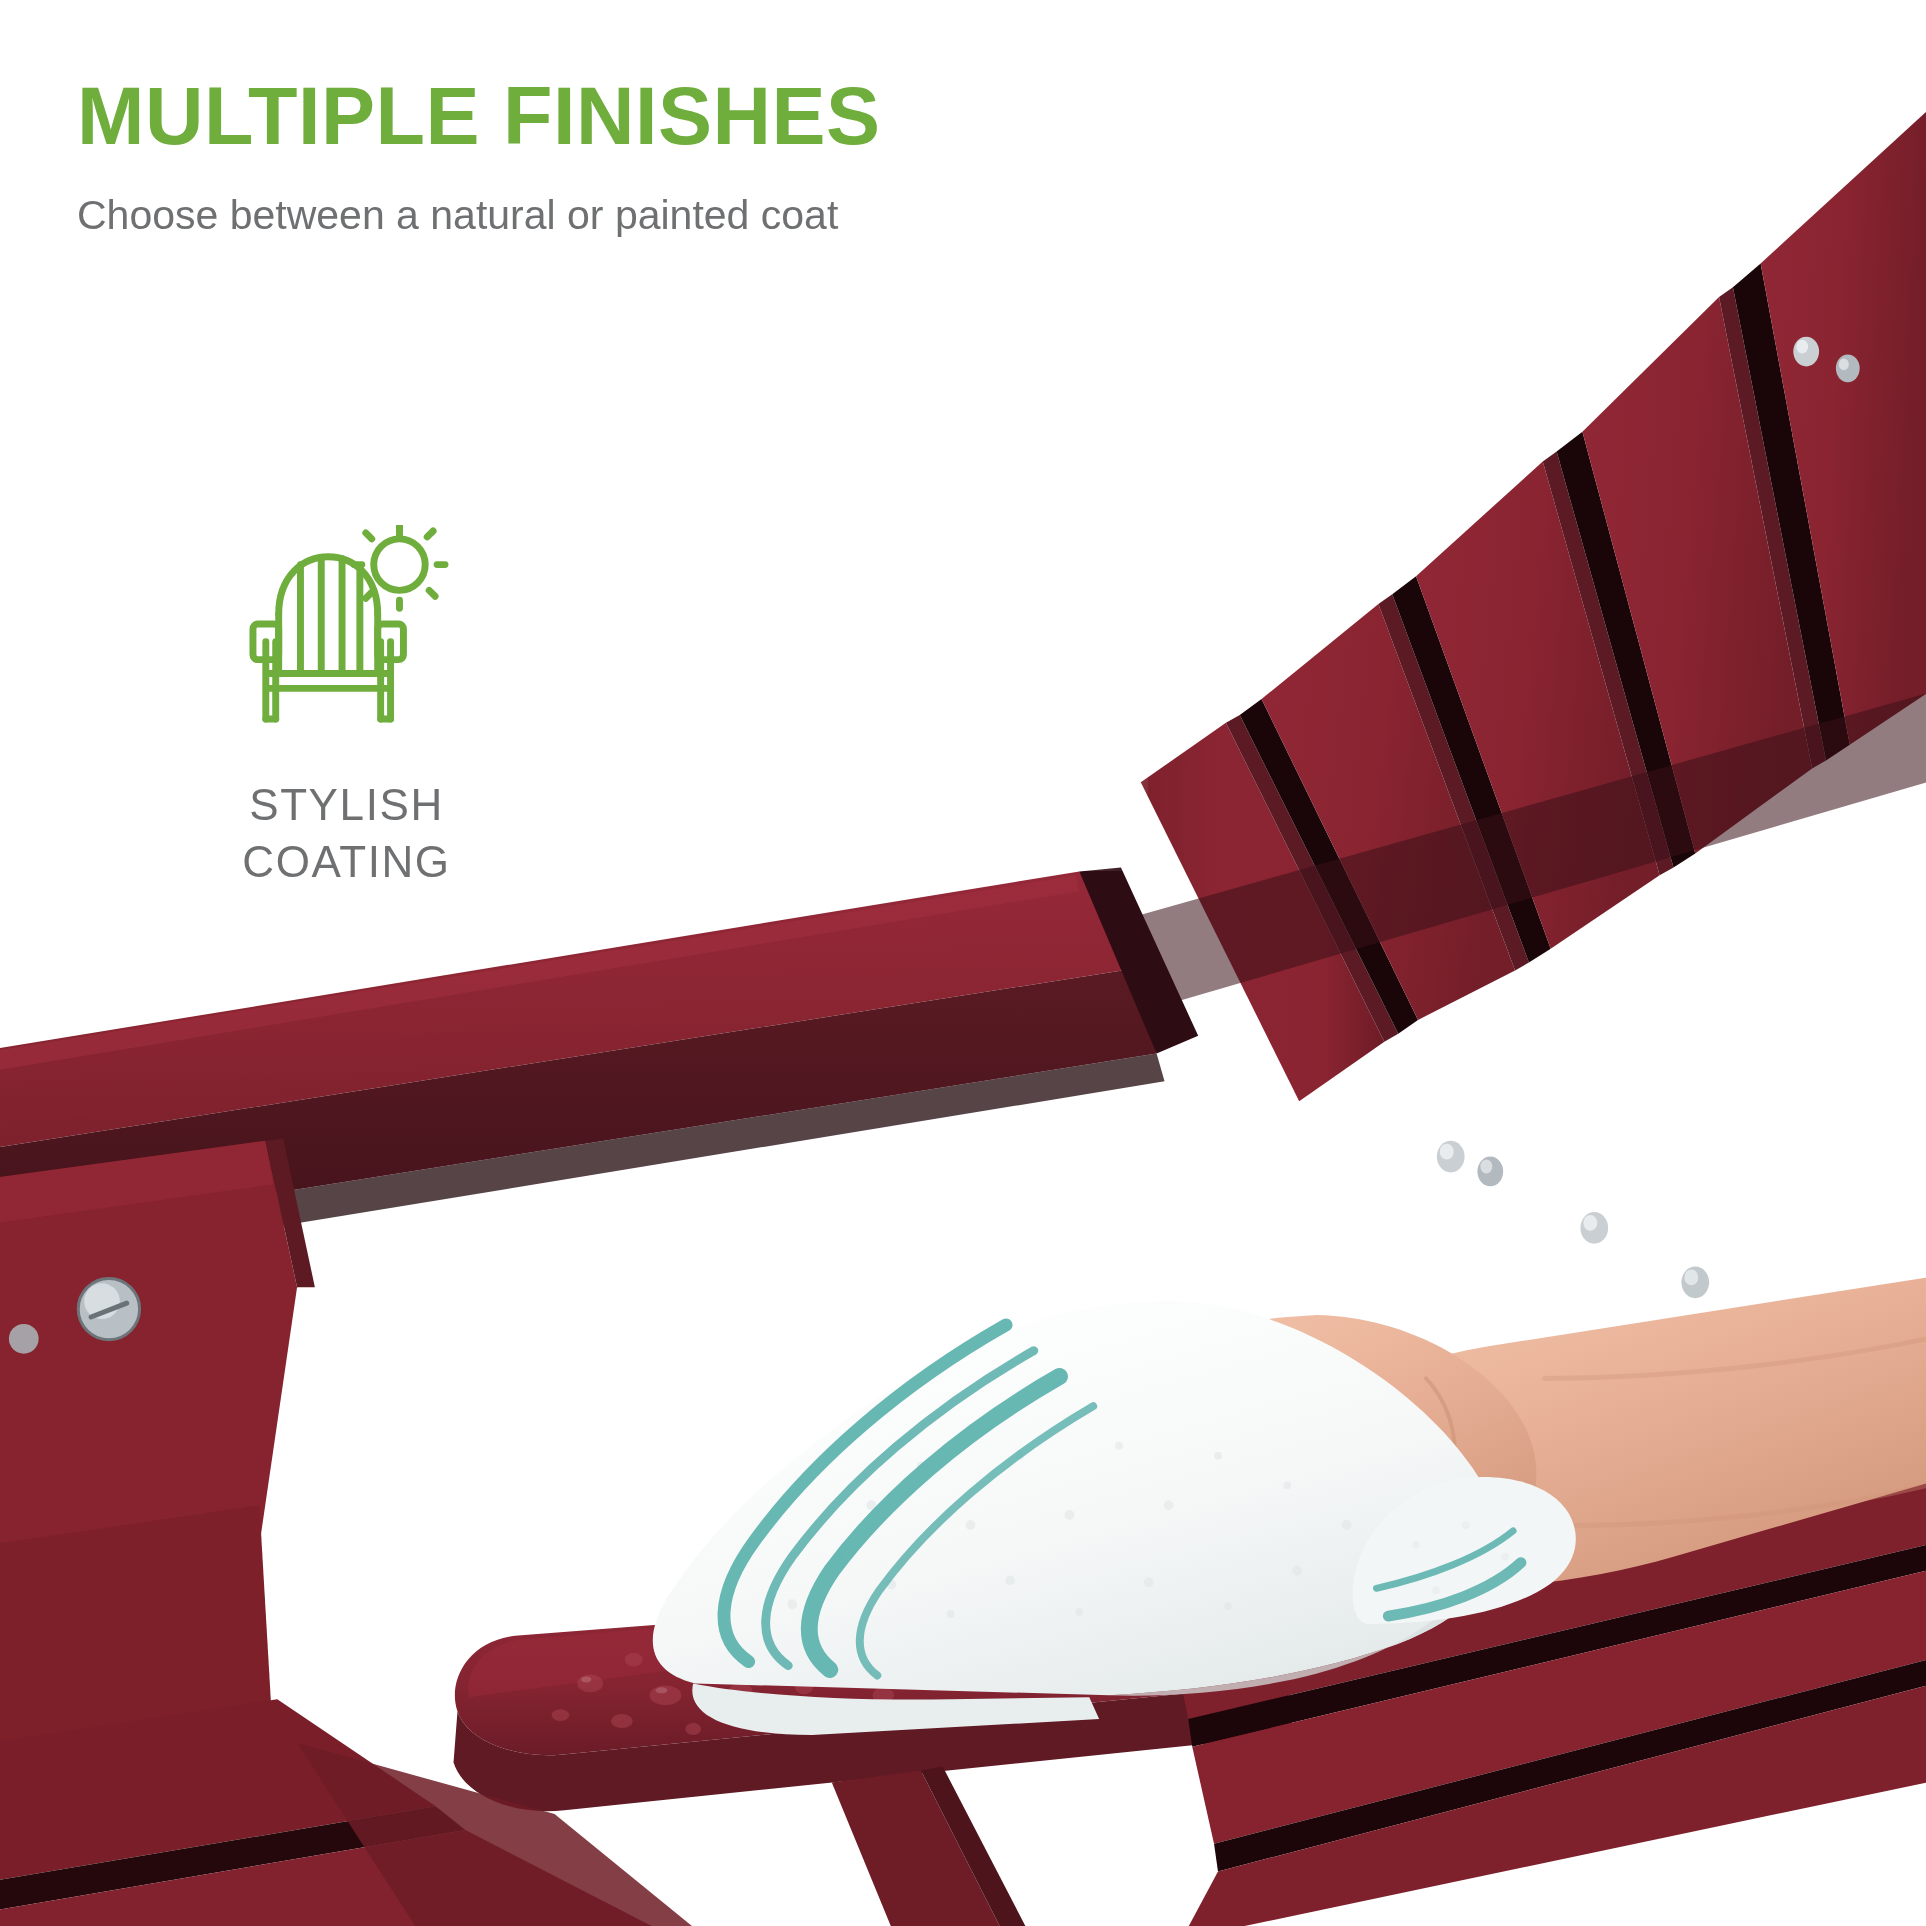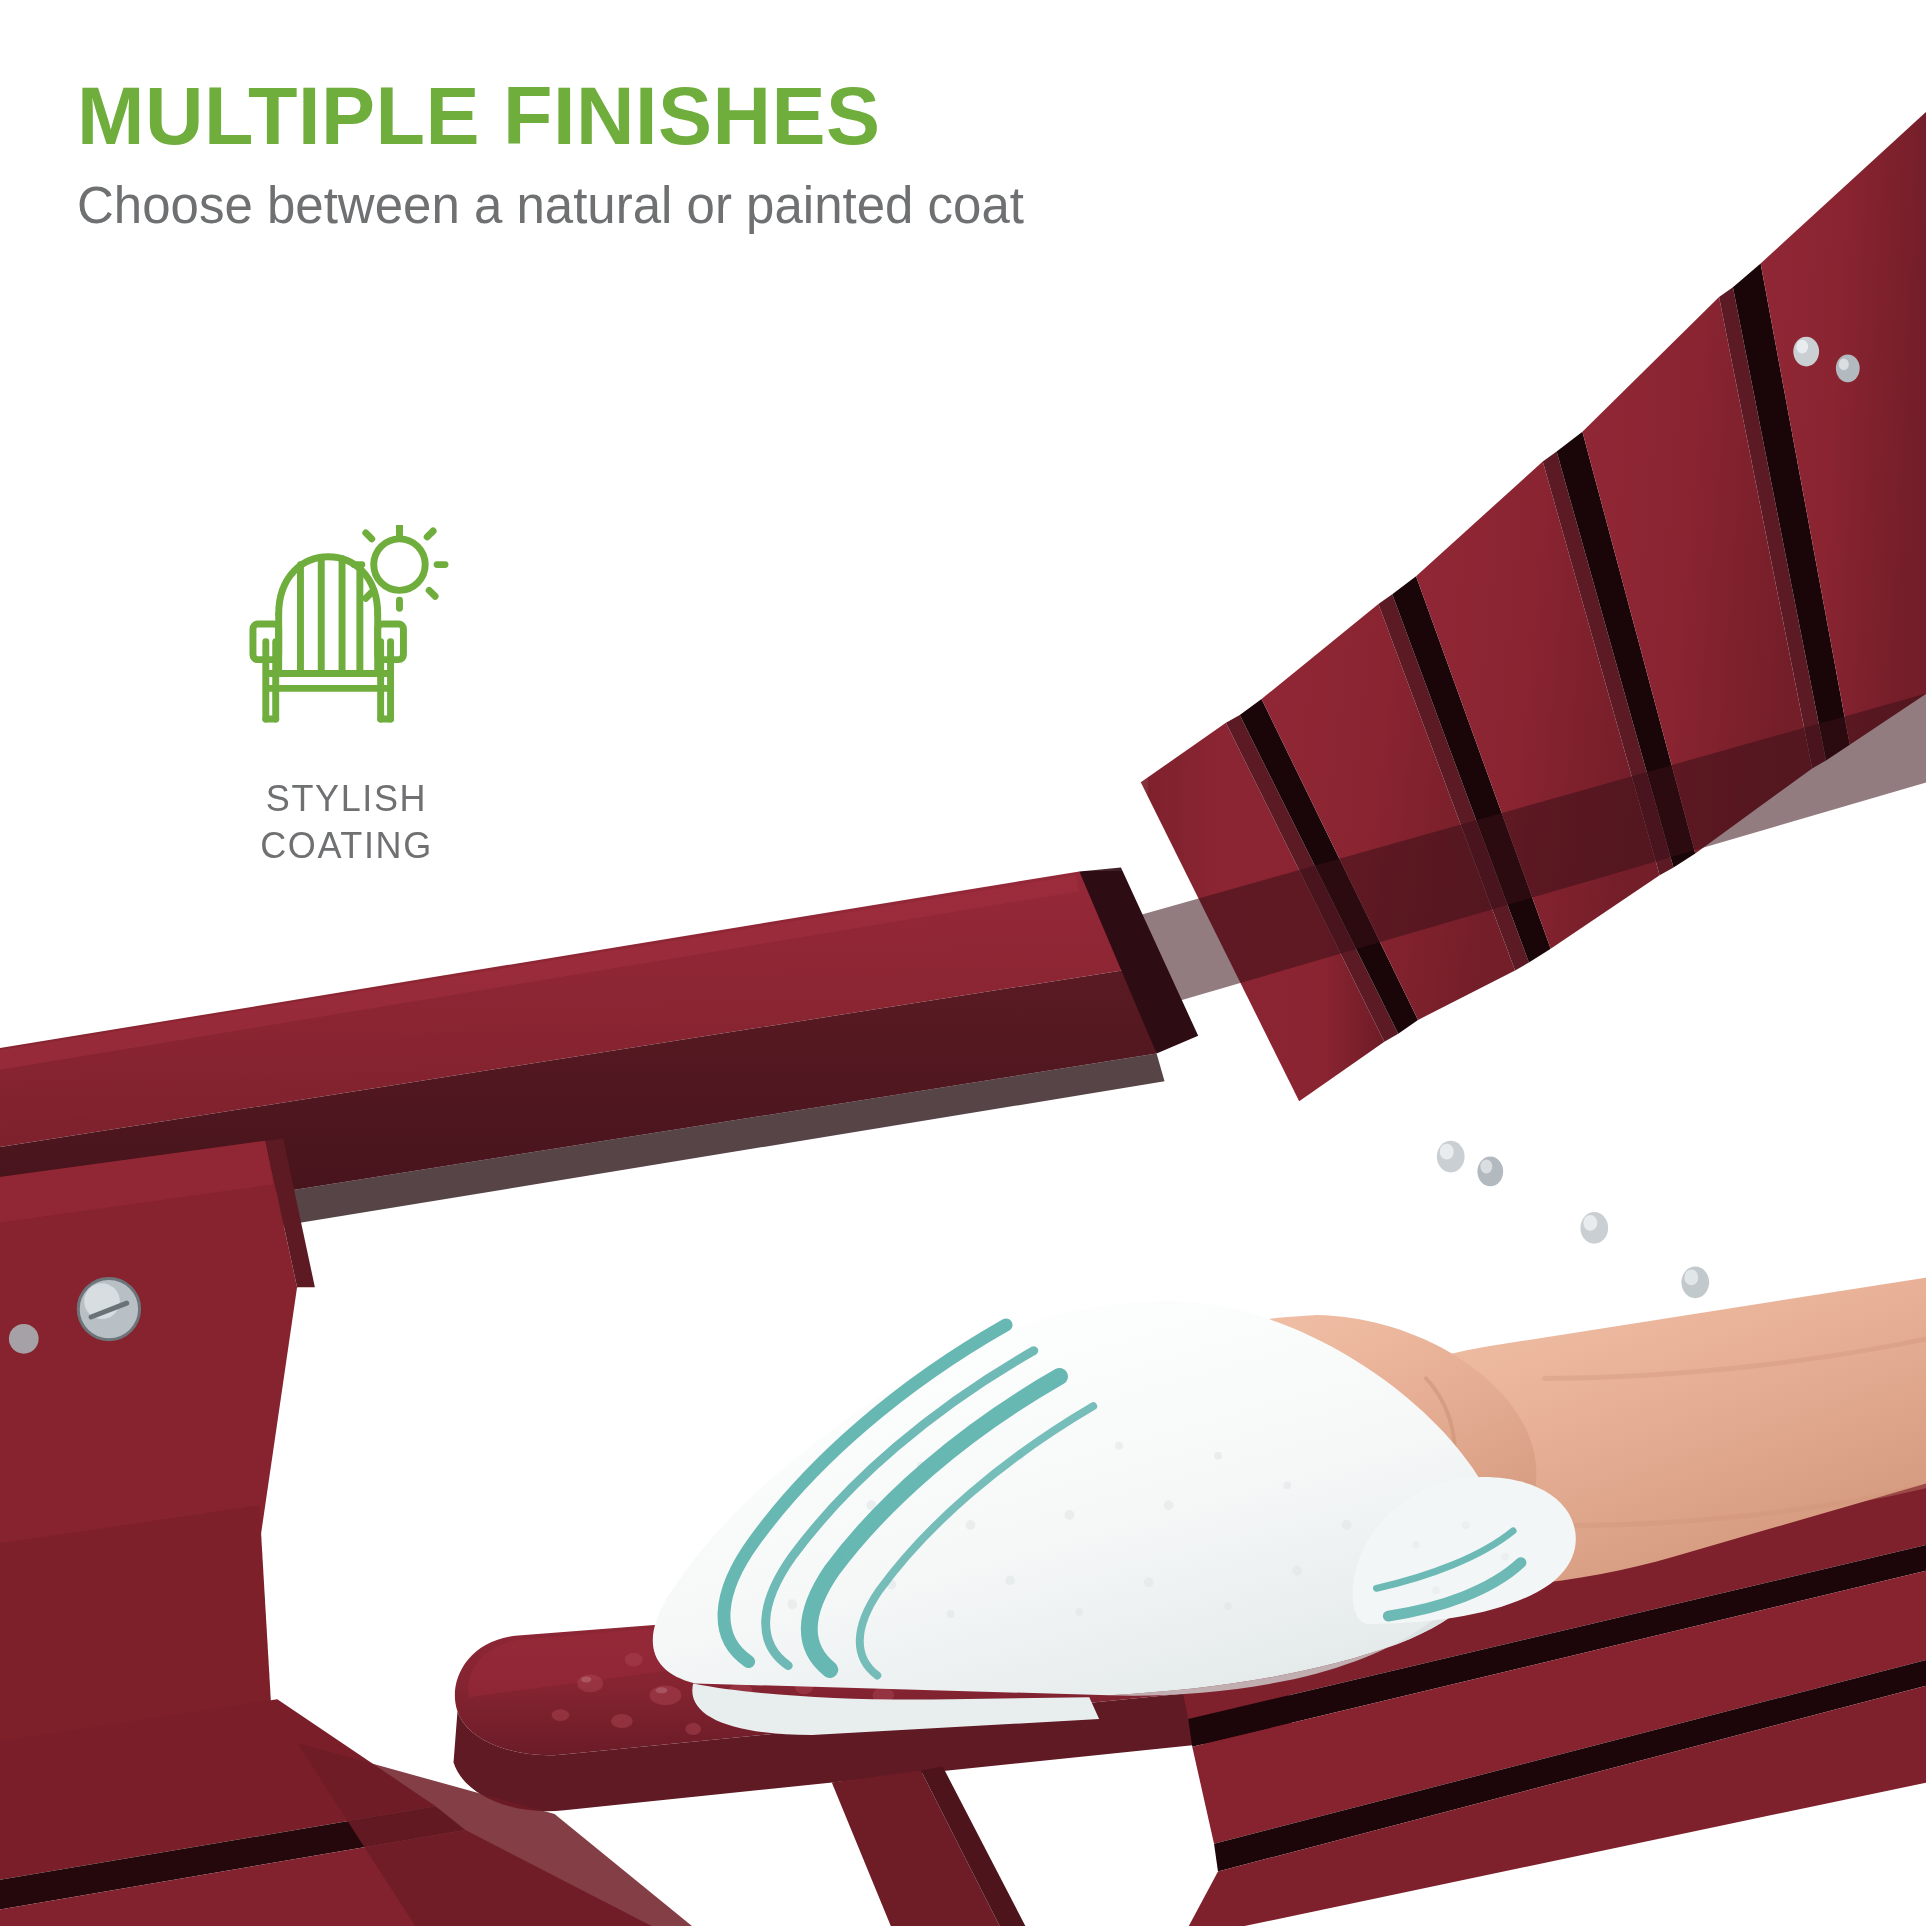--- a/index.html
+++ b/index.html
@@ -28,22 +28,22 @@
   }
   .headline {
     font-size:81px;
     font-weight:700;
     letter-spacing:0.5px;
     line-height:1.0;
     color:#6FAE3C;
     white-space:nowrap;
   }
   .subhead {
-    margin-top:18px;
-    font-size:51px;
+    margin-top:34px;
+    font-size:41px;
     font-weight:400;
     line-height:1.20;
     color:#6f7072;
     max-width:1168px;
   }
   .subhead .l2 { display:block; }
 
   
   .features {
     position:absolute;
@@ -60,21 +60,21 @@
   }
   .feature .icon-box {
     height:218px;
     display:flex;
     align-items:flex-end;
     justify-content:center;
   }
   .feature .caption {
     margin-top:53px;
     text-align:center;
-    font-size:36px;
+    font-size:44px;
     font-weight:400;
     letter-spacing:1.6px;
     line-height:1.30;
     color:#6f7072;
     white-space:pre-line;
   }
 
   
   #photo {
     position:absolute; inset:0;

